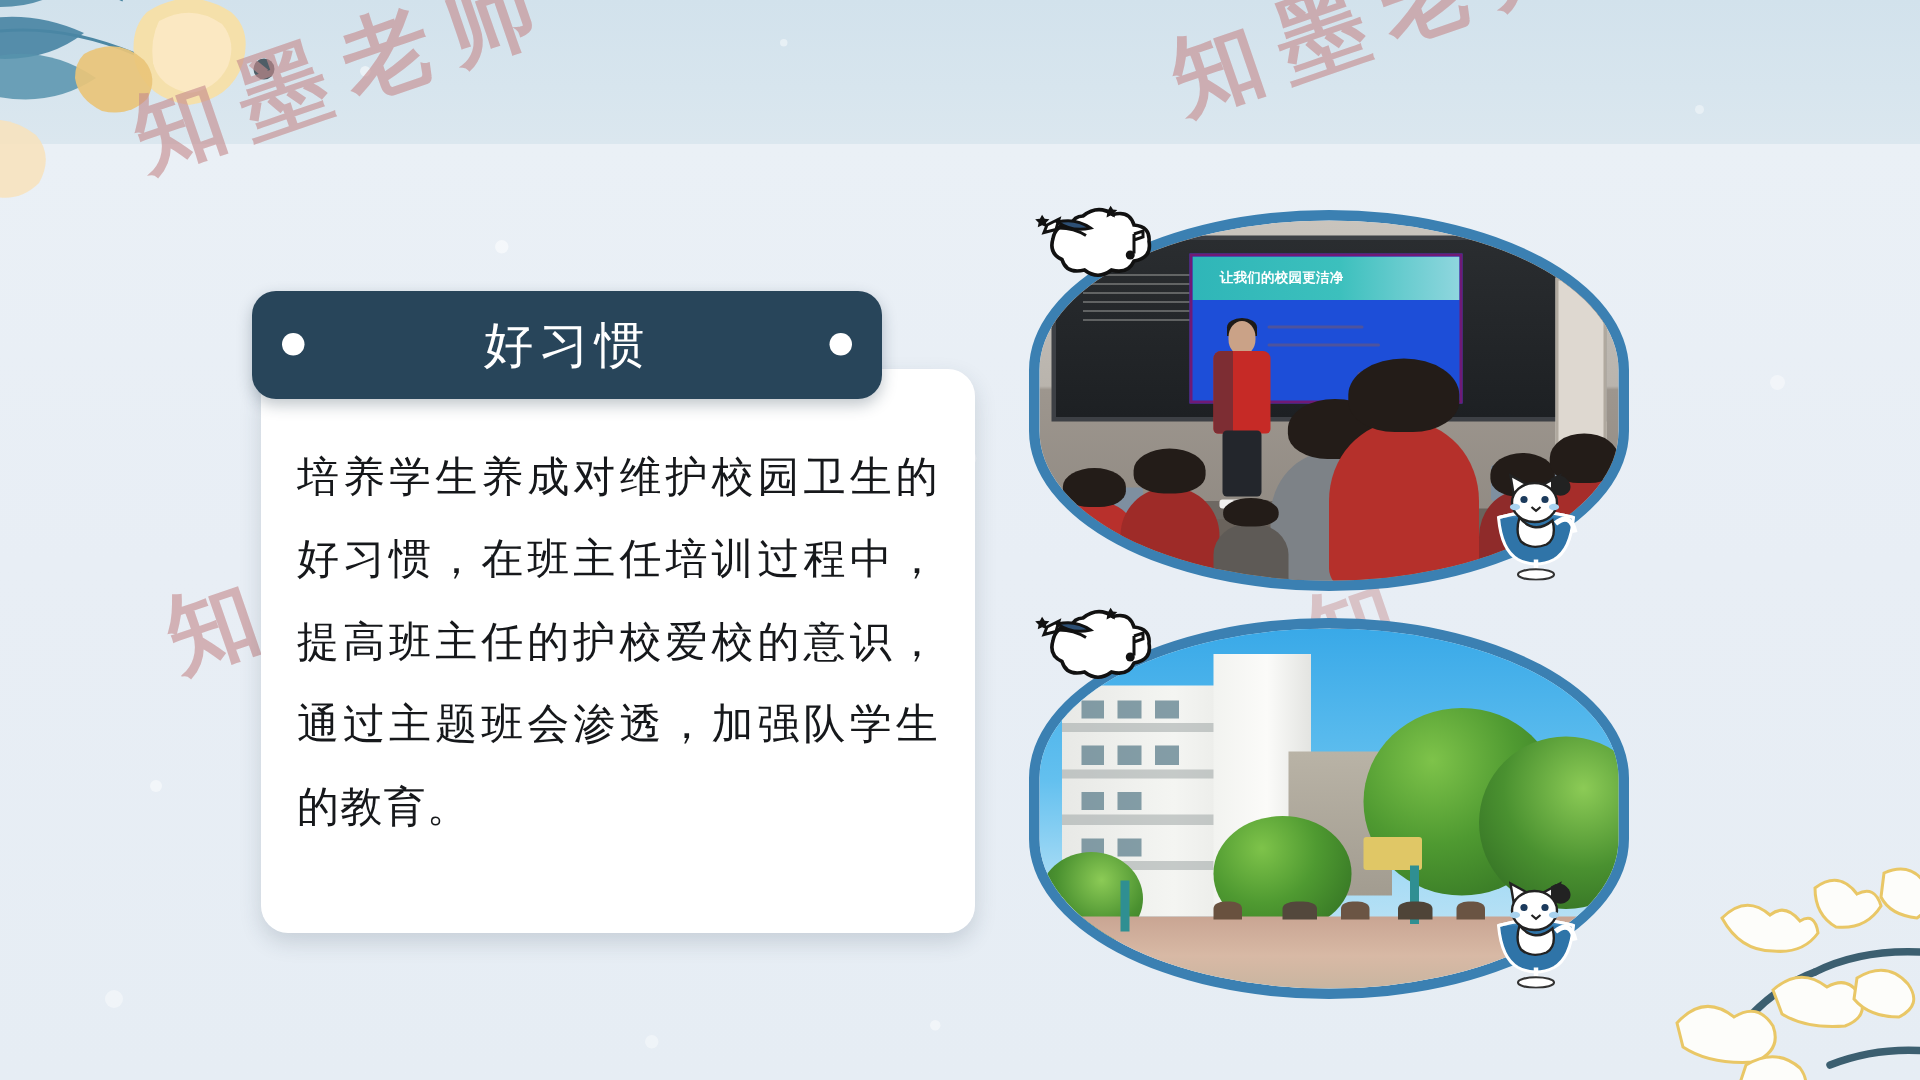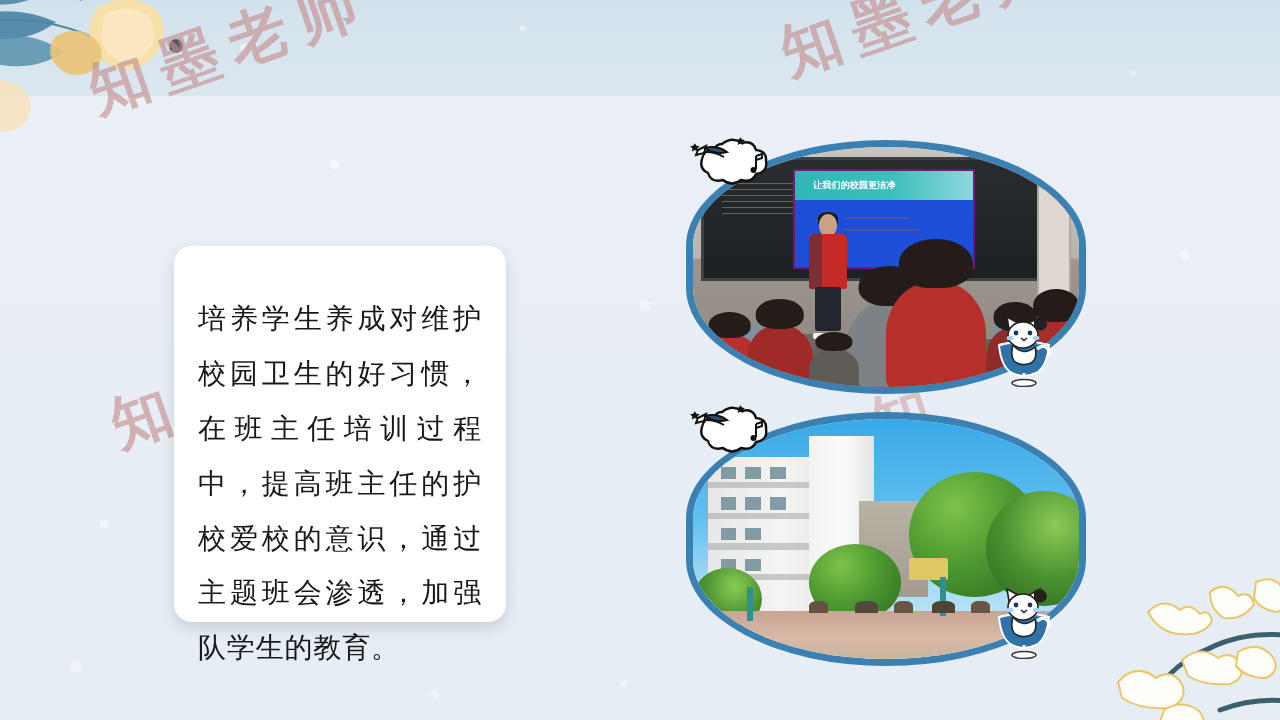--- a/index.html
+++ b/index.html
@@ -43,21 +43,21 @@
   
   .card{position:absolute;left:168px;top:194px;width:420px;height:428px;}
   .card-head{position:absolute;left:0;top:0;width:420px;height:72px;
     background:#28455a;border-radius:16px;
     box-shadow:0 4px 10px rgba(30,50,70,.28);
     display:flex;align-items:center;justify-content:center;z-index:3;}
   .card-head-title{color:#ffffff;font-size:33px;letter-spacing:.12em;
     font-family:"Liberation Serif","DejaVu Serif",serif;}
   .dot{position:absolute;width:15px;height:15px;border-radius:50%;background:#fff;top:28px;}
   .dot-l{left:20px;} .dot-r{right:20px;}
-  .card-body{position:absolute;left:6px;top:52px;width:332px;height:376px;
+  .card-body{position:absolute;left:6px;top:52px;width:476px;height:376px;
     background:#ffffff;border-radius:18px;
     box-shadow:0 6px 14px rgba(40,60,80,.17);z-index:2;
     padding:46px 24px 18px 24px;box-sizing:border-box;}
   .card-text{font-size:28px;line-height:1.96;color:#16181b;letter-spacing:.03em;
     font-family:"Liberation Serif","DejaVu Serif",serif;text-align:justify;}
 
   
   .photo{position:absolute;border:7px solid #3b80b2;border-radius:50% / 42%;
      overflow:hidden;box-sizing:border-box;}
   .photo-1{left:686px;top:140px;width:400px;height:254px;}
@@ -174,20 +174,25 @@
 
   <div class="wm wm-a">知墨老师</div>
   <div class="wm wm-b">知墨老师</div>
   <div class="wm wm-c">知墨老师</div>
   <div class="wm wm-d">知墨老师</div>
 
 
   <div class="card">
     <div class="card-body">
       <div class="card-text">培养学生养成对维护校园卫生的好习惯，在班主任培训过程中，提高班主任的护校爱校的意识，通过主题班会渗透，加强队学生的教育。</div>
+    </div>
+    <div class="card-head">
+      <span class="dot dot-l"></span>
+      <span class="card-head-title">好习惯</span>
+      <span class="dot dot-r"></span>
     </div>
   </div>
 
   <div class="photo photo-1">
     <div class="ph-inner">
       <div class="cl-wall"></div>
       <div class="cl-board">
         <div class="cl-chalk"></div>
       </div>
       <div class="cl-screen">

